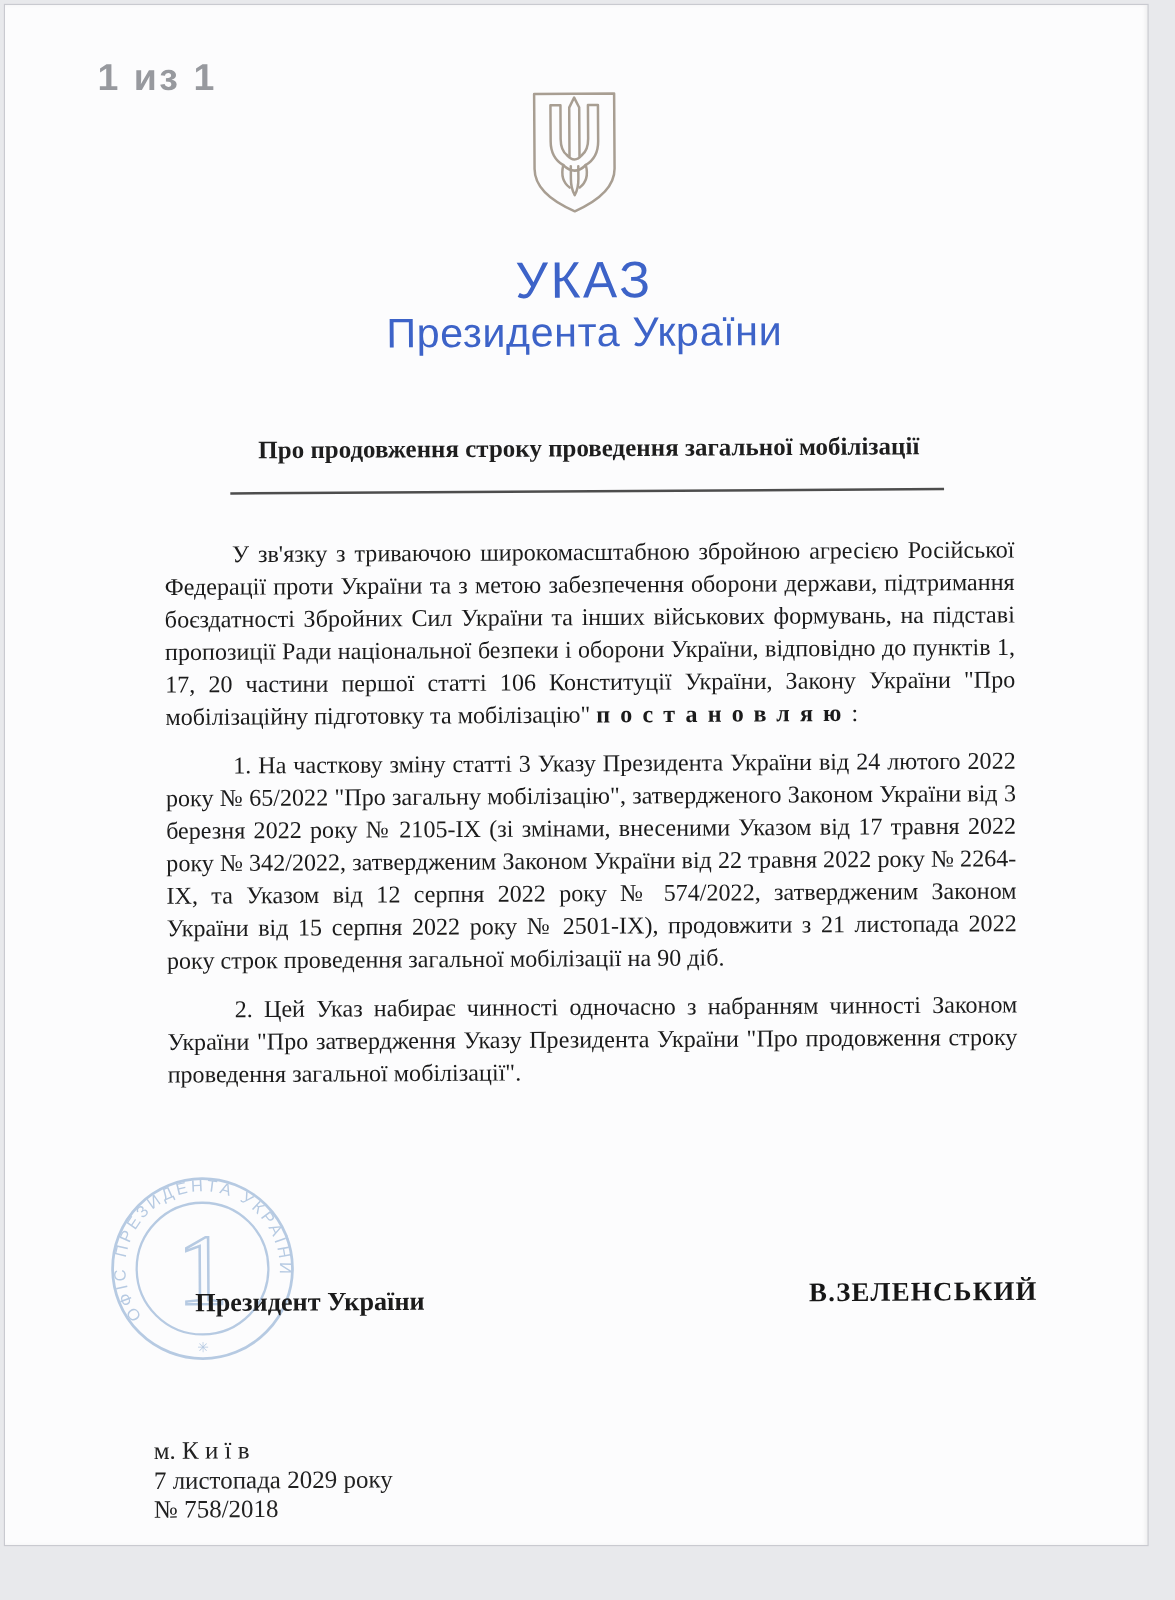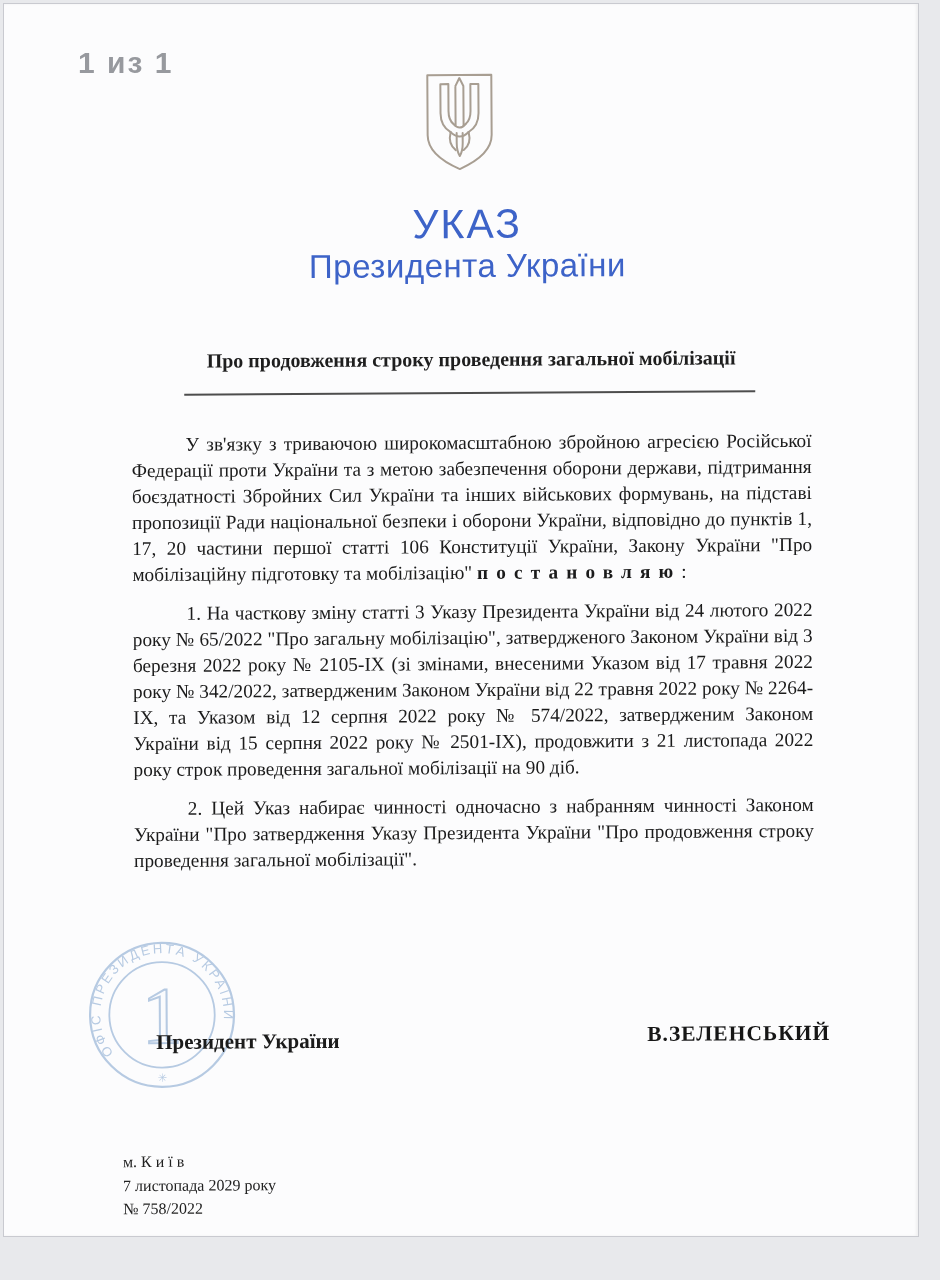--- a/index.html
+++ b/index.html
@@ -45,21 +45,21 @@
   .sig-title{
     position:absolute;left:154px;top:1028px;
     font-size:21px;font-weight:700;color:#1b1b1b;
   }
   .sig-name{
     position:absolute;left:645px;top:1023px;
     font-size:21.5px;font-weight:700;letter-spacing:1px;color:#161616;
   }
   .footer{
     position:absolute;left:120px;top:1148px;
-    font-size:16px;line-height:23.5px;color:#222;
+    font-size:20px;line-height:23.5px;color:#222;
   }
 </style>
 </head>
 <body>
 
 <div class="canvas">
 
   <div class="page"></div>
 
   <div class="page-indicator">1 из 1</div>
@@ -104,17 +104,17 @@
       <text x="76" y="142" text-anchor="middle" font-family="Liberation Sans, sans-serif" font-size="11" fill="#7ea2cd">✳</text>
     </svg>
 
     <div class="sig-title">Президент України</div>
 
     <div class="sig-name">В.ЗЕЛЕНСЬКИЙ</div>
 
     <div class="footer">
       <div>м. К и ї в</div>
       <div>7 листопада 2029 року</div>
-      <div>№ 758/2022</div>
+      <div>№ 758/2018</div>
     </div>
 
   </div>
 </div>
 
 </body></html>

